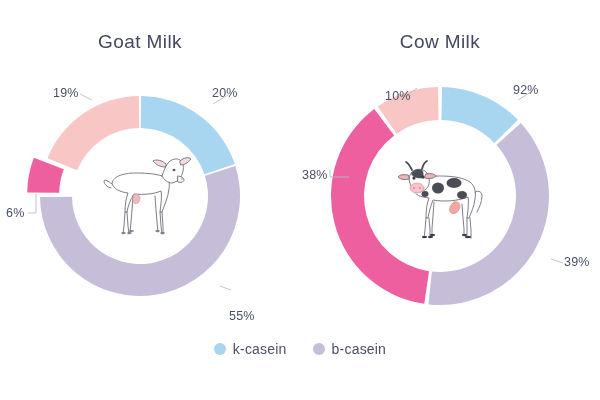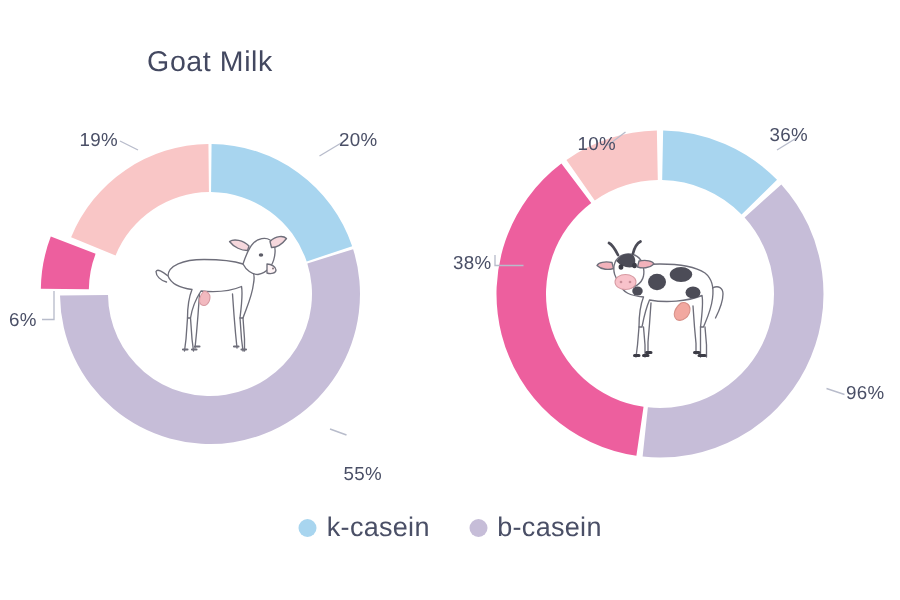--- a/index.html
+++ b/index.html
@@ -58,21 +58,21 @@
     gap: 7px;
   }
   .legend-swatch {
     width: 12px;
     height: 12px;
     border-radius: 50%;
     display: block;
     flex: 0 0 auto;
   }
   .legend-text {
-    font-size: 18px;
+    font-size: 14px;
     color: #4a4f66;
     letter-spacing: 0.2px;
     white-space: nowrap;
   }
   .animal { position: absolute; }
 </style>
 </head>
 <body>
 
 <div id="root">
@@ -123,25 +123,26 @@
 
       <path d="M30 85 L33 85 M36 85 L39 85 M38 83 L41 83
                M64 83 L67 83 M69 85 L72 85" stroke-width="1.4"></path>
 
       <path d="M20 36 C16 33 13 31 12 33 C12 36 15 39 19 40"></path>
 
       <path d="M44 46 C41 49 40 53 42 55 C45 57 48 54 48 50 C48 48 46 46 44 46 Z" fill="#f2b9bf" stroke="#d79aa2" stroke-width="0.7"></path>
     </g>
   </svg>
 
-  <div class="pct-label" id="goat-pct-k" style="left:226px; top:86px;">20%</div>
+  <div class="pct-label" id="goat-pct-k" style="left:212px; top:86px;">20%</div>
   <div class="pct-label" id="goat-pct-b" style="left:229px; top:281px;margin-top:28px;">55%</div>
   <div class="pct-label" id="goat-pct-as1" style="left:6px; top:206px;">6%</div>
   <div class="pct-label" id="goat-pct-as2" style="left:53px; top:86px;">19%</div>
 
+  <div class="chart-title" id="title-cow">Cow Milk</div>
 
   <svg class="donut" id="svg-cow" width="600" height="400">
       <path d="M442.093 87.02 A109 109 0 0 1 518.011 119.873 L494.393 142.92 A76 76 0 0 0 441.459 120.014 Z" fill="#a8d5ef"></path>
       <path d="M520.875 122.923 A109 109 0 0 1 428.417 304.383 L431.924 271.57 A76 76 0 0 0 496.39 145.048 Z" fill="#c6bdd8"></path>
       <path d="M424.265 303.858 A109 109 0 0 1 374.25 109.063 L394.156 135.384 A76 76 0 0 0 429.029 271.204 Z" fill="#ed5f9e"></path>
       <path d="M377.636 106.603 A109 109 0 0 1 437.907 87.02 L438.541 120.014 A76 76 0 0 0 396.517 133.668 Z" fill="#f9c6c6"></path>
       <polyline points="518,100 531,92" fill="none" stroke="#b8bccb" stroke-width="0.9"></polyline>
       <polyline points="551,259 563,263" fill="none" stroke="#b8bccb" stroke-width="0.9"></polyline>
       <polyline points="349,177 330,177 330,170" fill="none" stroke="#b8bccb" stroke-width="0.9"></polyline>
       <polyline points="405,97 417,88" fill="none" stroke="#b8bccb" stroke-width="0.9"></polyline>
@@ -187,22 +188,22 @@
 
       <path d="M31 87 L34 87 M37 87 L40 87 M39 85 L42 85
                M71 85 L74 85 M74 87 L78 87" stroke-width="2" stroke="#3c3c46"></path>
 
       <path d="M83 42 C87 40 90 42 90 46 C90 52 87 58 85 62" fill="none"></path>
 
       <path d="M62 52 C58 55 56 60 59 63 C63 65 68 61 68 56 C68 53 65 51 62 52 Z" fill="#f2a8a0" stroke="#d79088" stroke-width="0.7"></path>
     </g>
   </svg>
 
-  <div class="pct-label" id="cow-pct-k" style="left:513px; top:83px;">36%</div>
-  <div class="pct-label" id="cow-pct-b" style="left:564px; top:255px;">96%</div>
+  <div class="pct-label" id="cow-pct-k" style="left:513px; top:83px;">92%</div>
+  <div class="pct-label" id="cow-pct-b" style="left:564px; top:255px;">39%</div>
   <div class="pct-label" id="cow-pct-as1" style="left:302px; top:156px;margin-top:12px;">38%</div>
   <div class="pct-label" id="cow-pct-as2" style="left:385px; top:89px;">10%</div>
 
   <div class="legend">
       <div class="legend-item">
         <span class="legend-swatch" style="background: rgb(168, 213, 239);"></span>
         <span class="legend-text">k-casein</span>
       </div>
       <div class="legend-item">
         <span class="legend-swatch" style="background: rgb(198, 189, 216);"></span>

